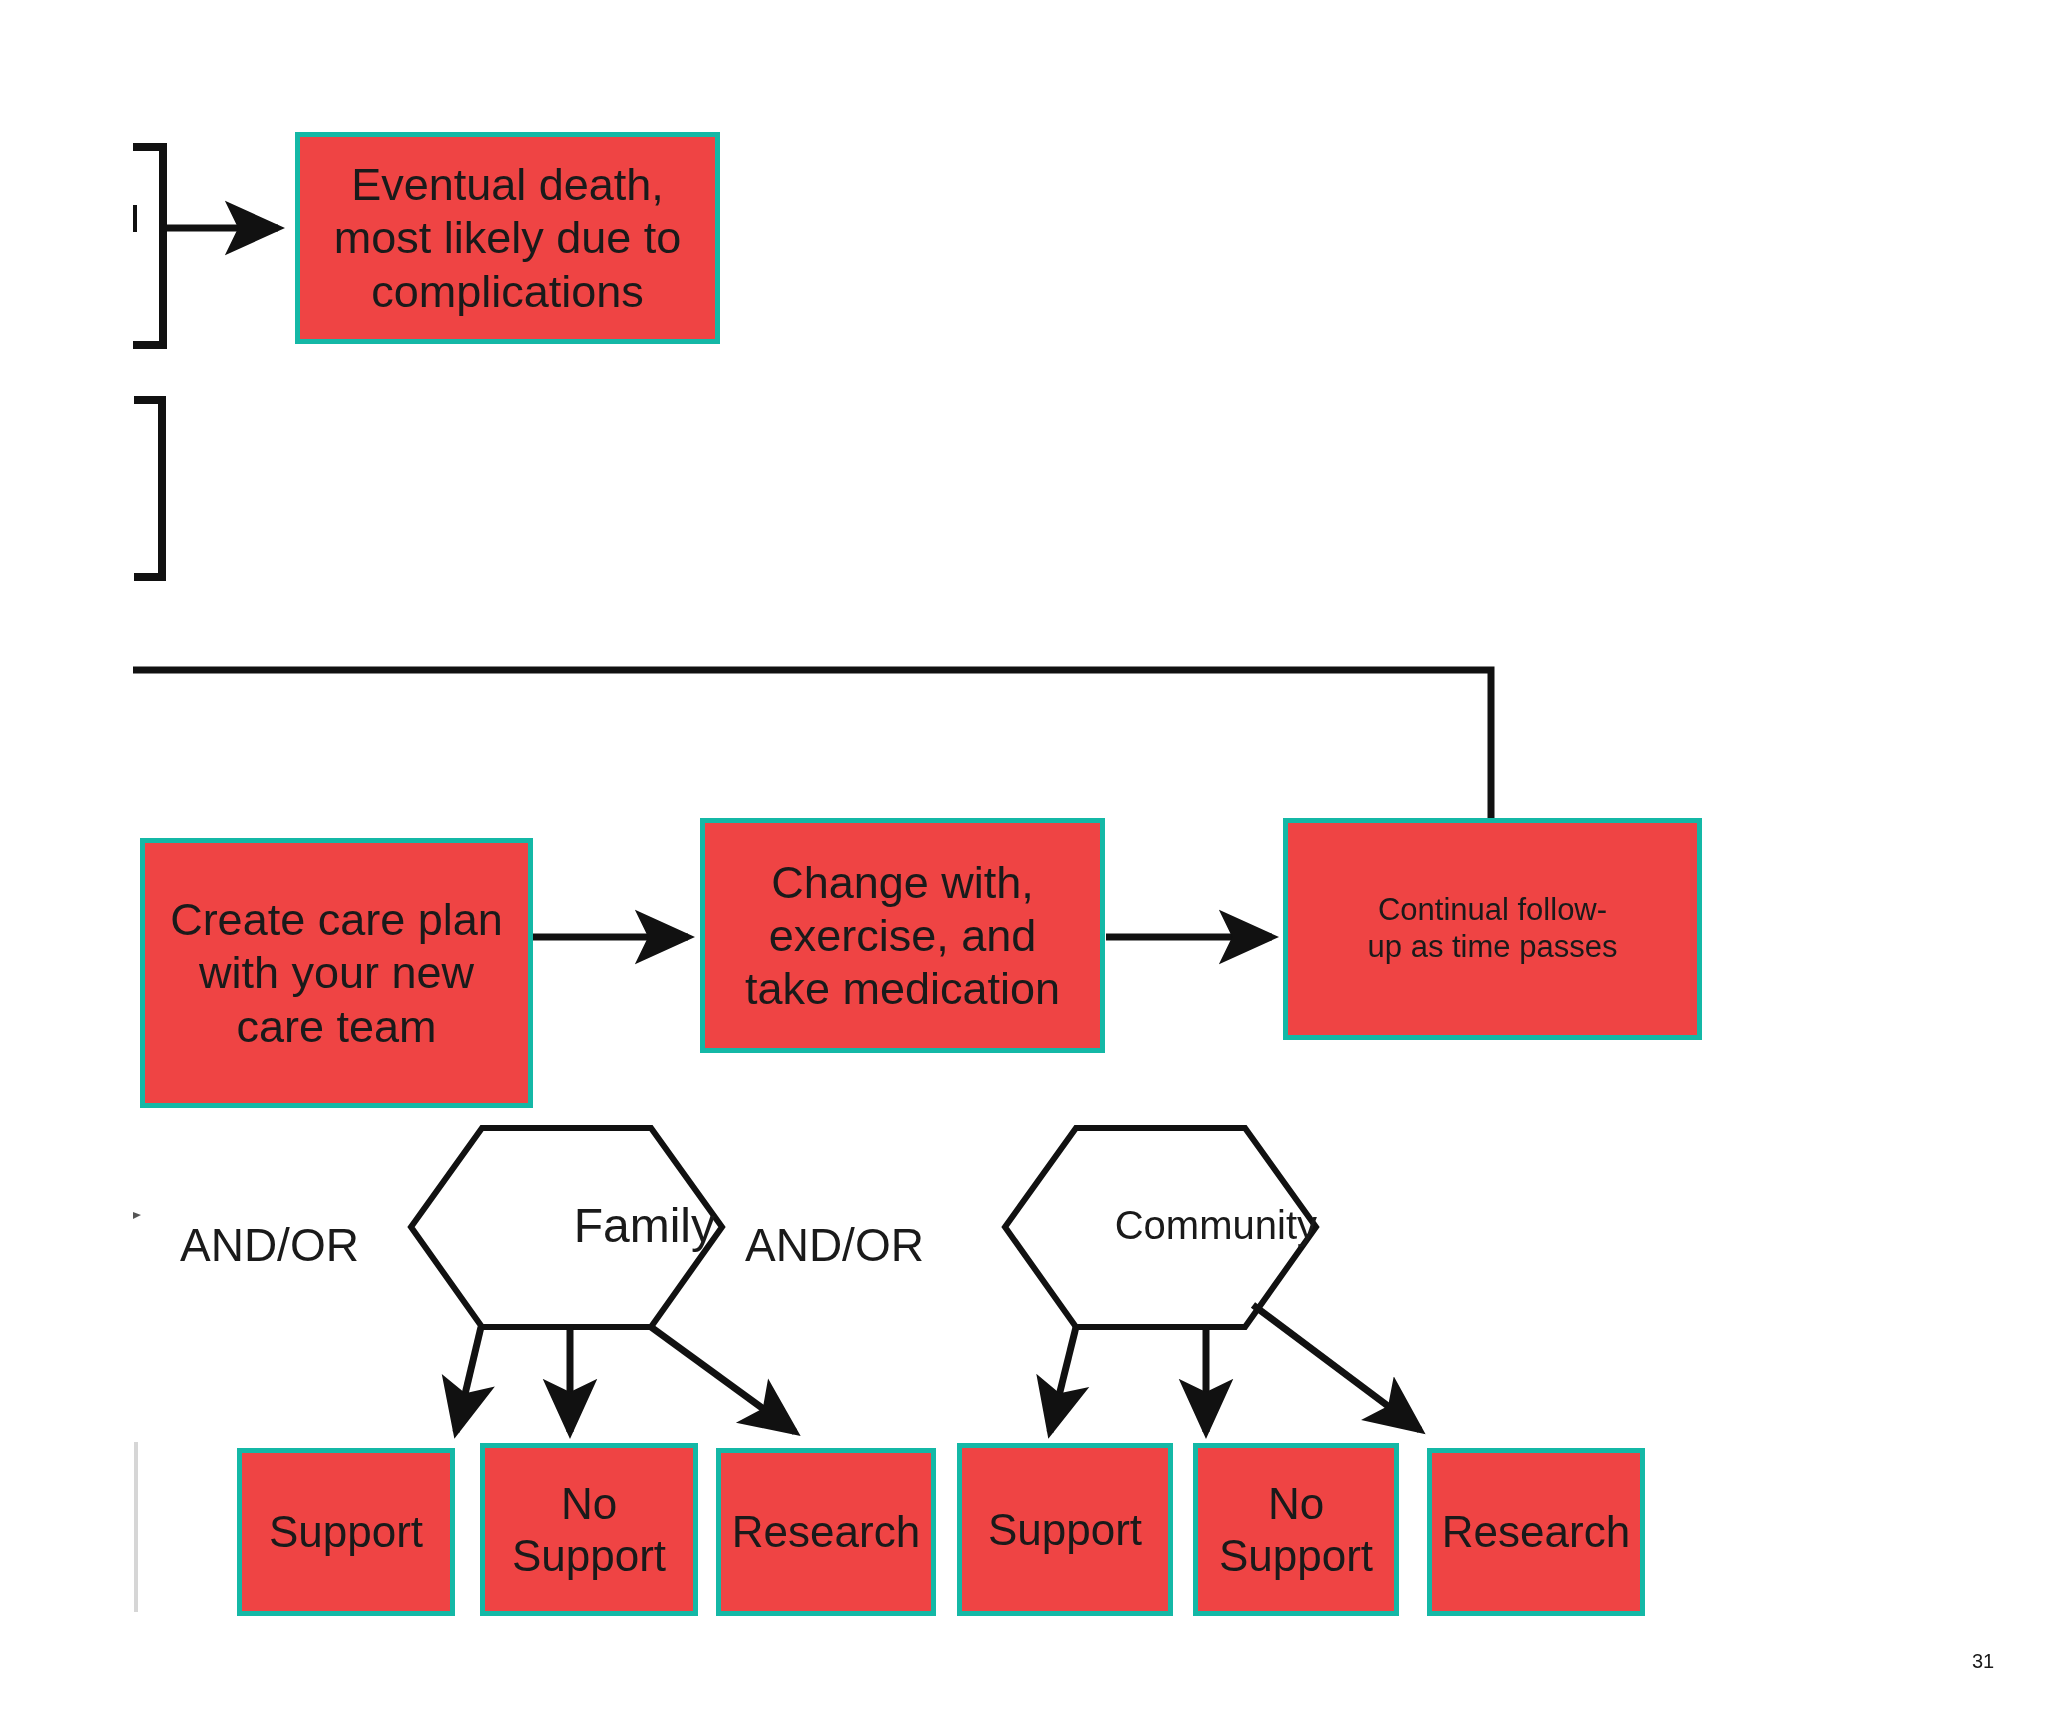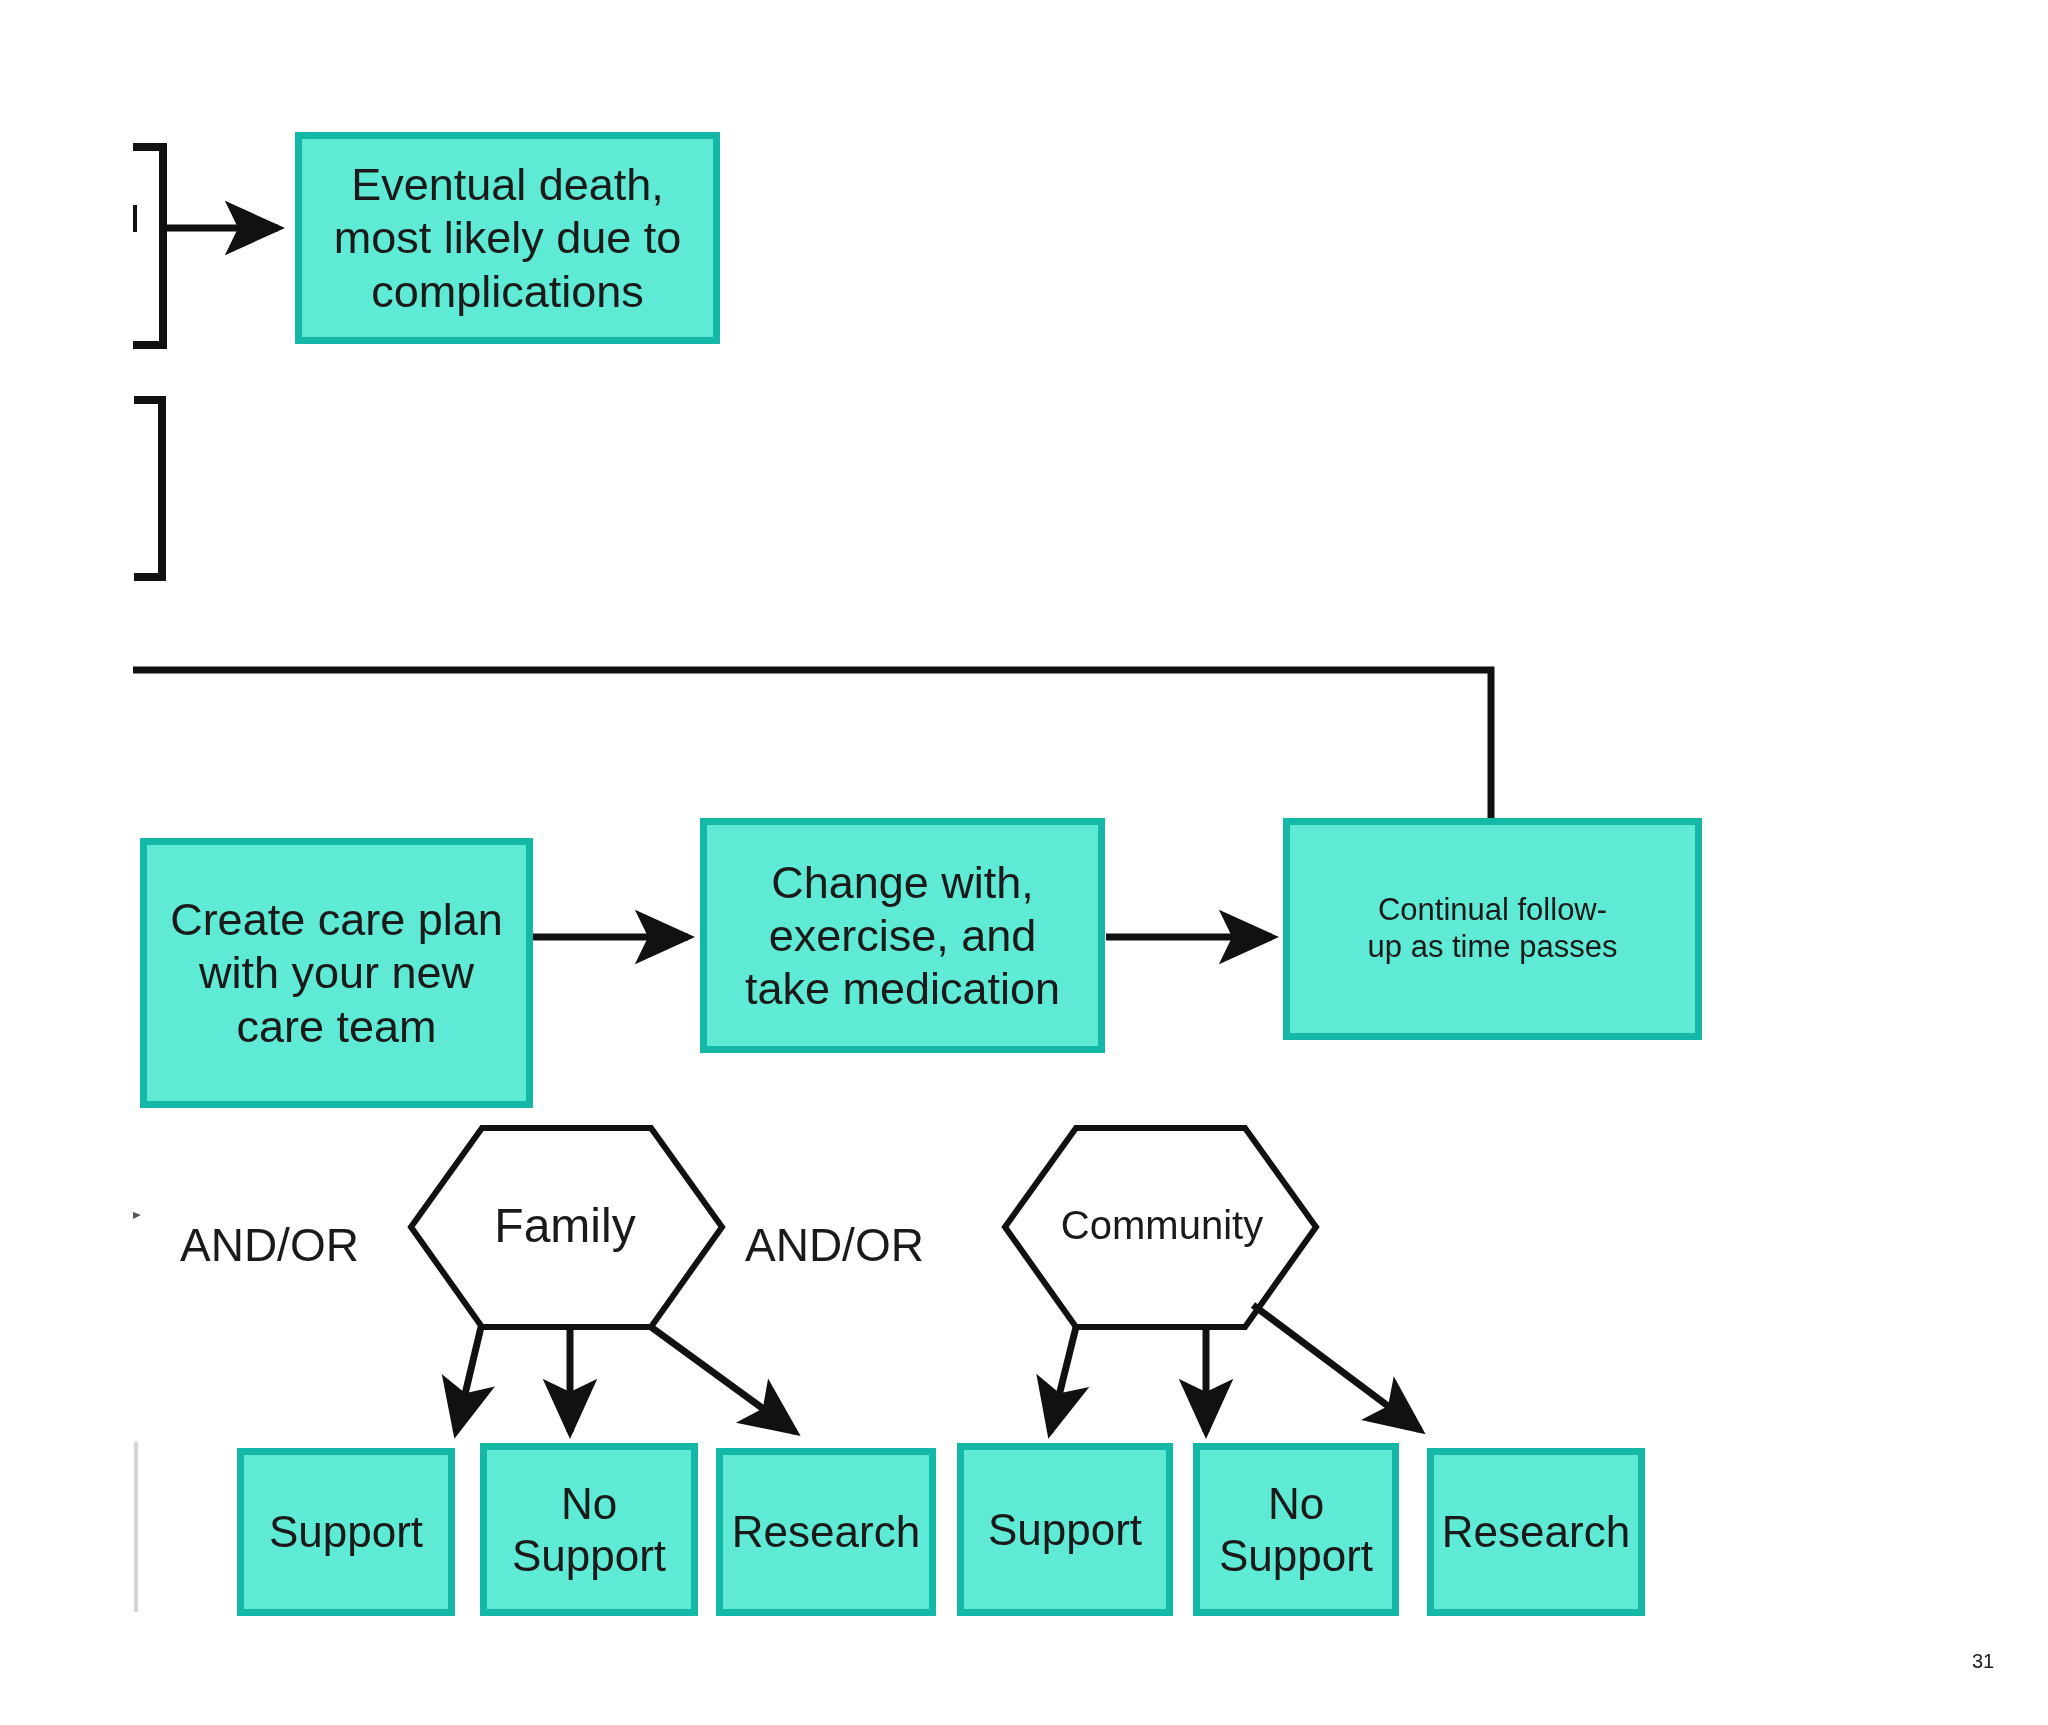--- a/index.html
+++ b/index.html
@@ -26,36 +26,36 @@
     height: 1725px;
     pointer-events: none;
   }
   .node {
     position: absolute;
     box-sizing: border-box;
     display: flex;
     align-items: center;
     justify-content: center;
     text-align: center;
-    background: #5eead4;
-    border: 7px solid #14b8a6;
+    background: #ef4444;
+    border: 5px solid #14b8a6;
     line-height: 1.18;
     color: #1a1a1a;
   }
   .node .txt {
     display: block;
     width: 100%;
     padding: 0 6px;
     white-space: pre-line;
   }
   .hexlabel {
     position: absolute;
     display: flex;
     align-items: center;
-    justify-content: center;
+    justify-content: flex-end;
     text-align: center;
     color: #1a1a1a;
     white-space: nowrap;
   }
   .plainlabel {
     position: absolute;
     display: flex;
     align-items: center;
     justify-content: flex-start;
     color: #1a1a1a;

